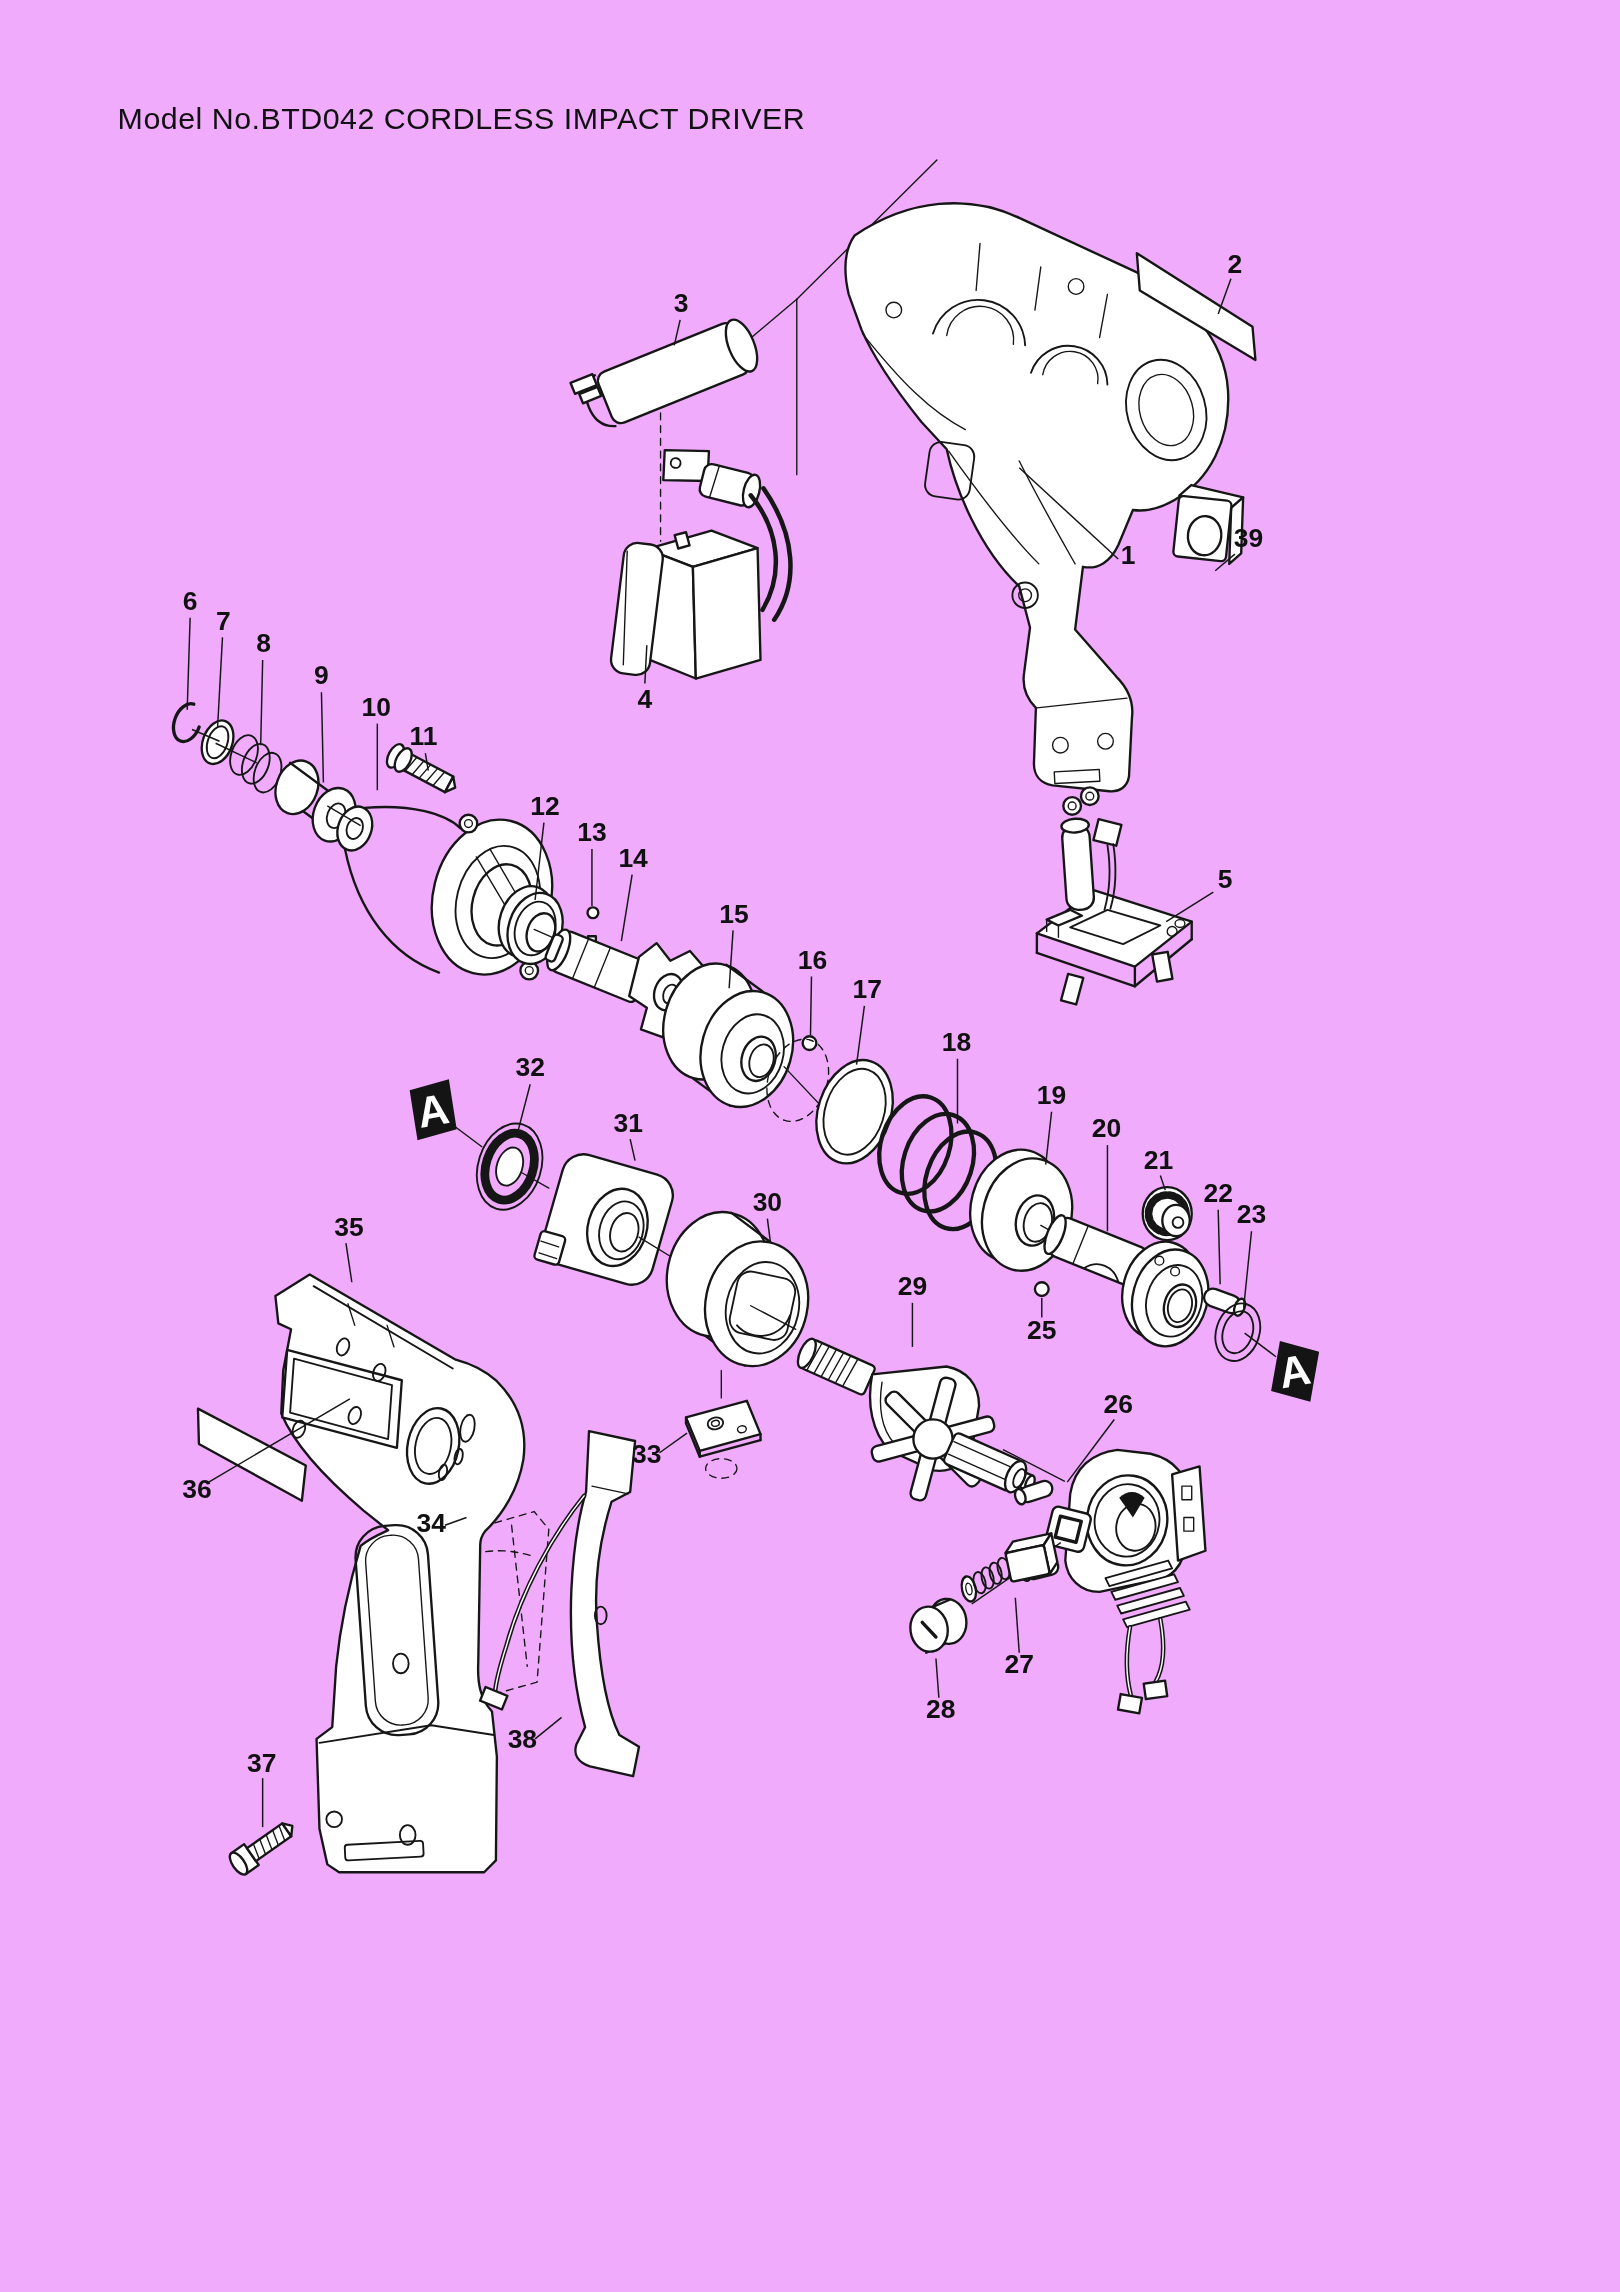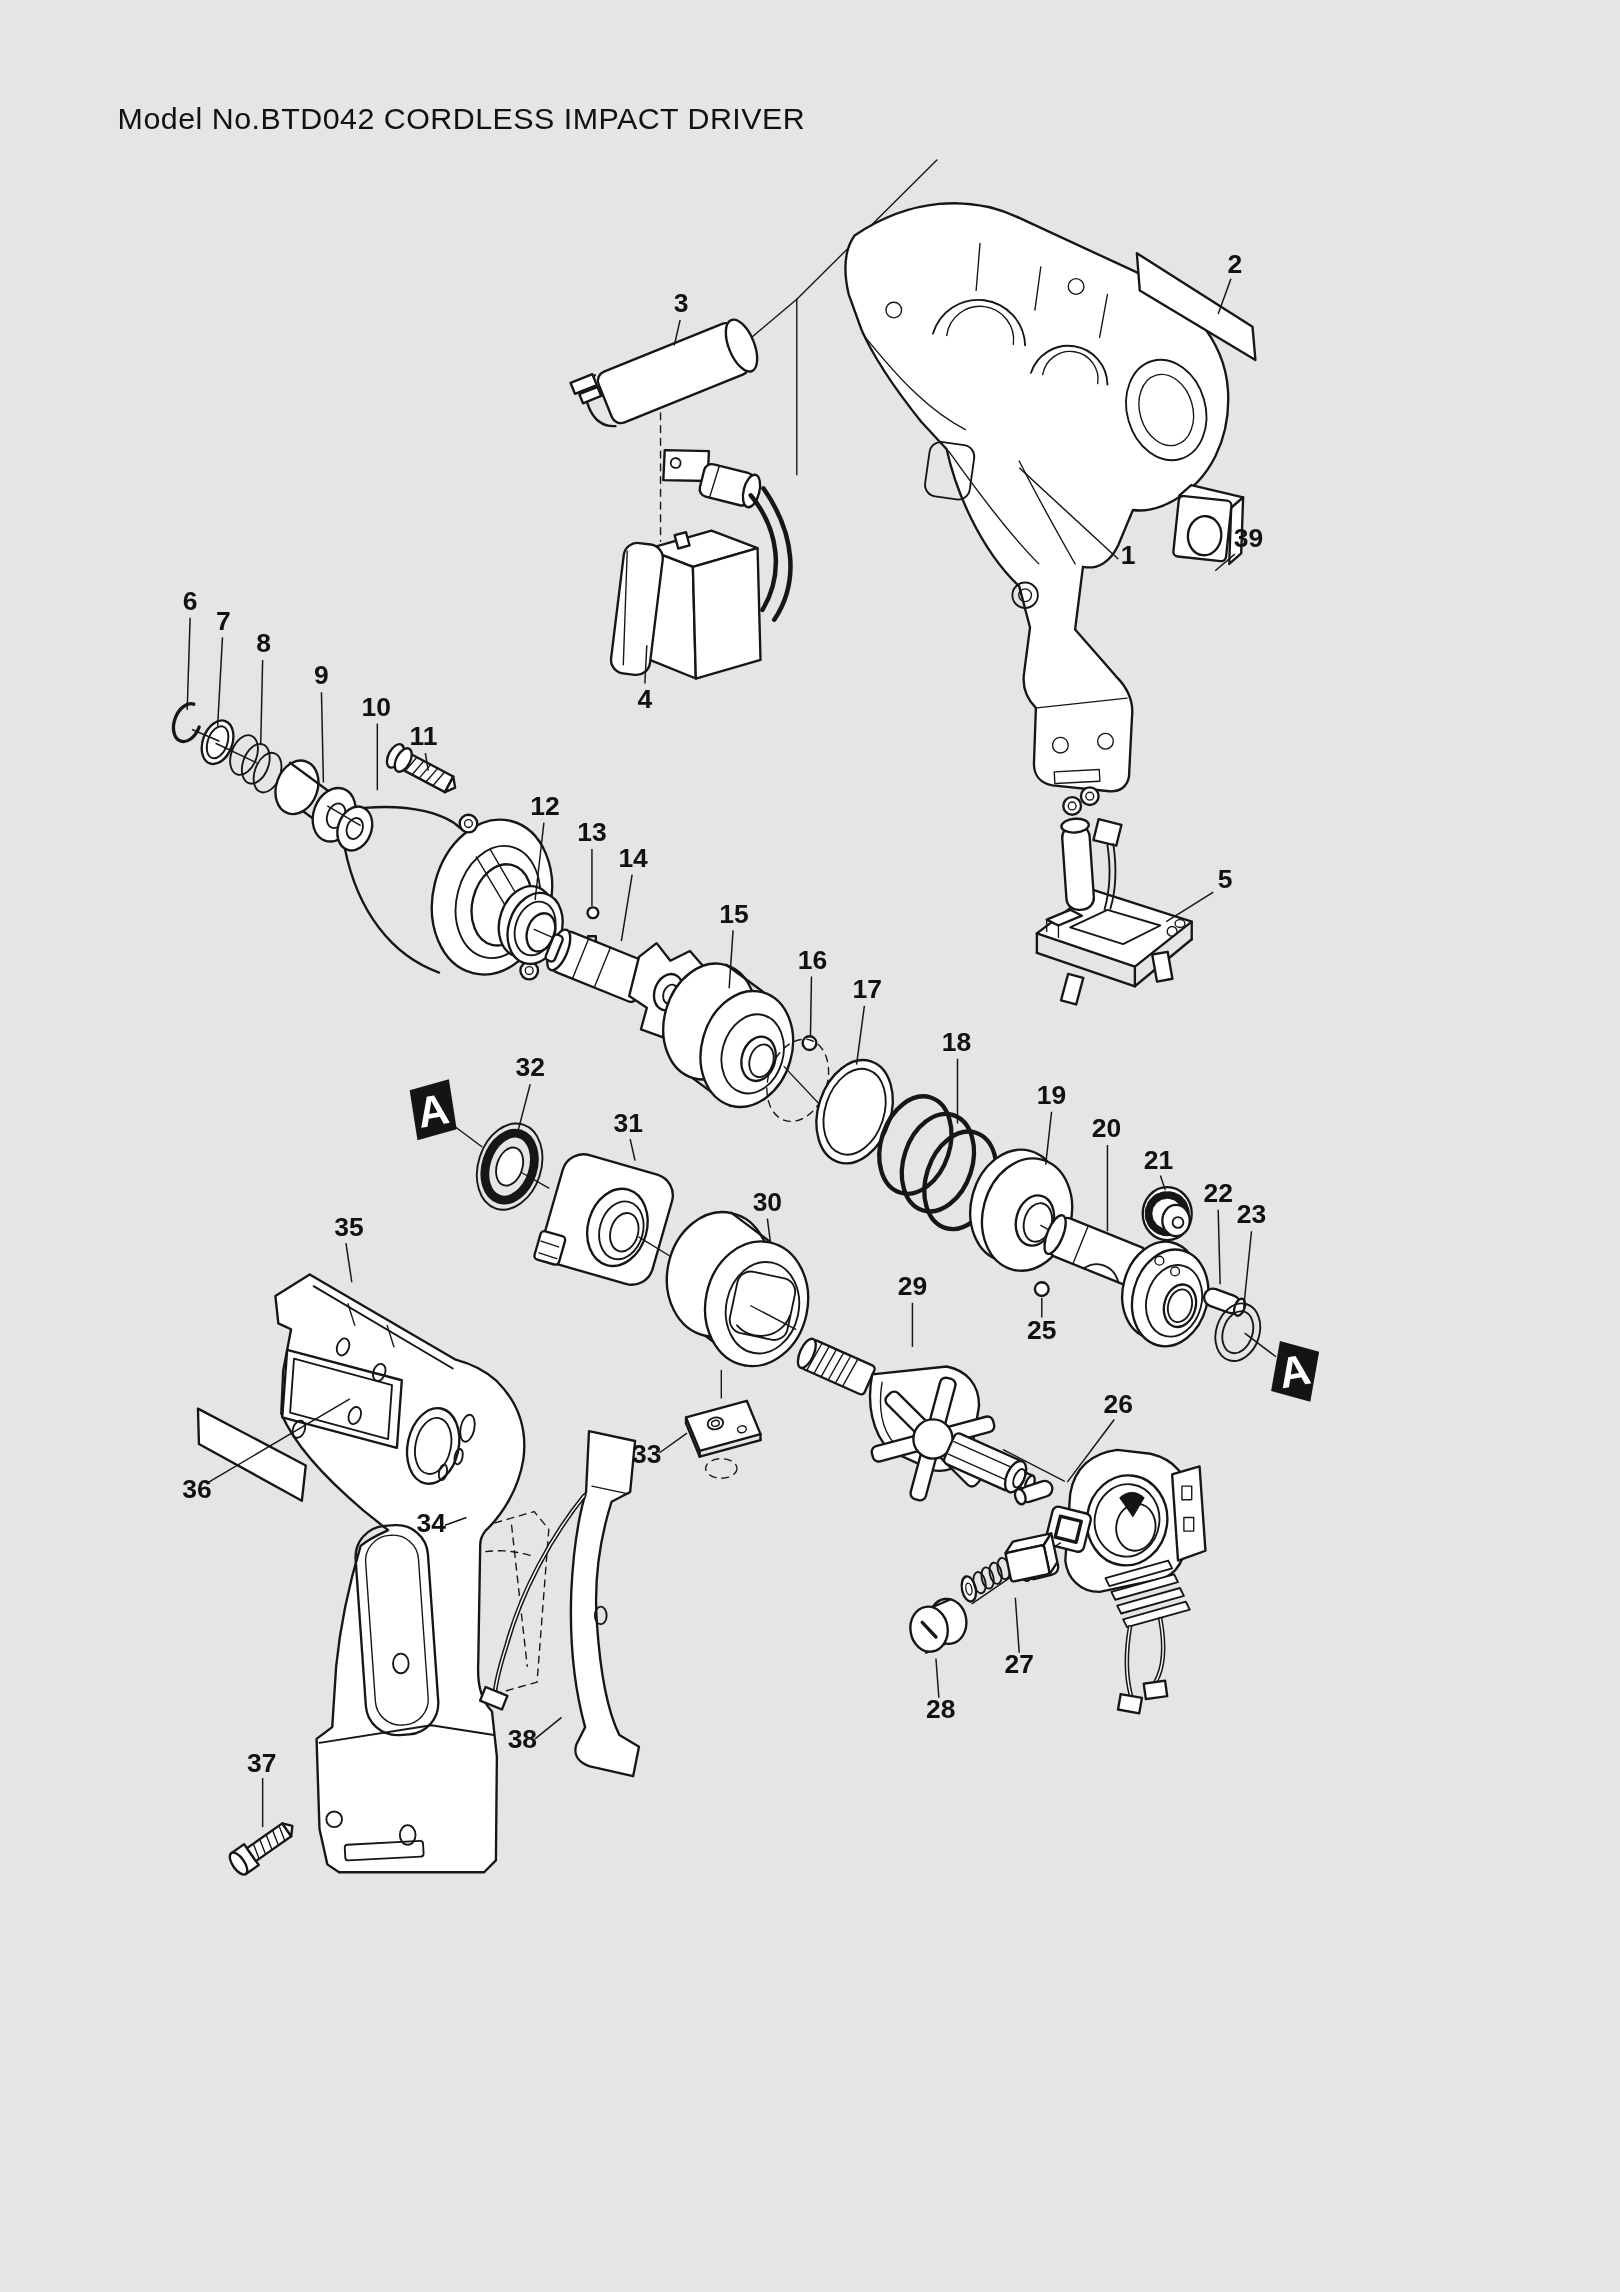--- a/index.html
+++ b/index.html
@@ -1,16 +1,16 @@
 <!DOCTYPE html>
 <html><head>
 <meta charset="utf-8">
 <style>
   html,body{margin:0;padding:0;background:#fff}
-  .page{position:relative;width:1620px;height:2293px;background:#e5e5e5;overflow:hidden}
+  .page{position:relative;width:1620px;height:2293px;background:#f0abfc;overflow:hidden}
   svg{display:block}
   .wh{fill:#fff;stroke:#161616;stroke-width:2.4;stroke-linejoin:round;stroke-linecap:round}
   .ln{fill:none;stroke:#161616;stroke-width:2.4;stroke-linejoin:round;stroke-linecap:round}
   .t1{stroke-width:1.4}
   .t2{stroke-width:1.9}
   .b3{stroke-width:3.4}
   .coil{stroke-width:4.4}
   .sealw{stroke-width:9}
   .gear{stroke-width:8;stroke-dasharray:4 3.6}
   .wire{fill:none;stroke:#161616;stroke-width:4.6;stroke-linecap:round}

